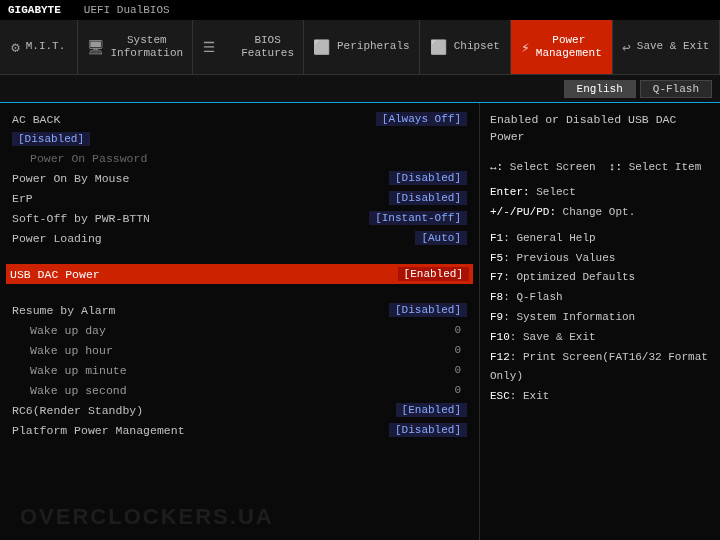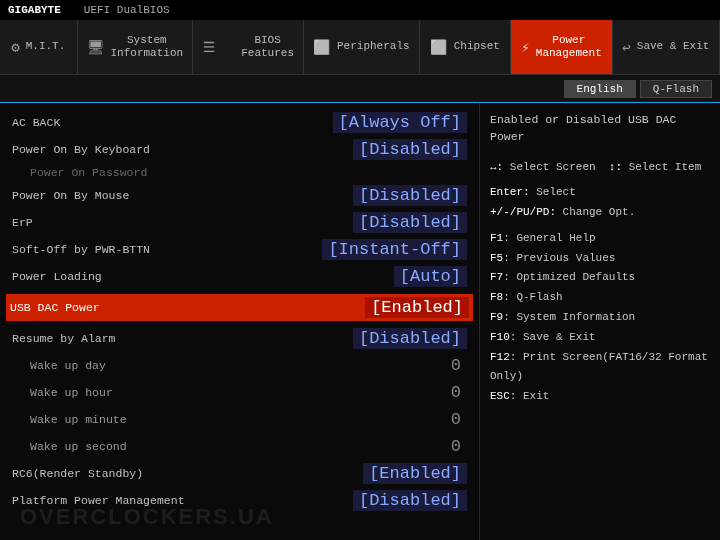--- a/index.html
+++ b/index.html
@@ -110,28 +110,28 @@
       justify-content: space-between;
       align-items: center;
       padding: 3px 2px;
       font-size: 11.5px;
       color: #c0c0c0;
     }
     .menu-item.highlighted {
       background: #cc2200;
       color: #fff;
       padding: 3px 4px;
-      margin: 4px -4px;
+      margin: 16px -4px;
     }
     .menu-item .item-label { color: inherit; }
     .menu-item .item-value {
       color: #88aaff;
       background: #1a1a3a;
       padding: 1px 6px;
-      font-size: 17px;
+      font-size: 11px;
     }
     .menu-item.highlighted .item-value {
       color: #fff;
       background: #aa1100;
     }
     .menu-item.sub-item .item-label {
       padding-left: 18px;
       color: #999;
     }
     .menu-item.disabled-item .item-label { color: #666; }
@@ -216,21 +216,20 @@
   <button class="lang-btn">Q-Flash</button>
 </div>
 
 <div id="main">
   <div id="left-panel">
       <div class="menu-item">
         <span class="item-label">AC BACK</span>
         <span class="item-value">[Always Off]</span>
       </div>
       <div class="menu-item">
-        <span class="item-label">Power On By Keyboard</span>
         <span class="item-value">[Disabled]</span>
       </div>
       <div class="menu-item sub-item disabled-item">
         <span class="item-label">Power On Password</span>
       </div>
       <div class="menu-item">
         <span class="item-label">Power On By Mouse</span>
         <span class="item-value">[Disabled]</span>
       </div>
       <div class="menu-item">

